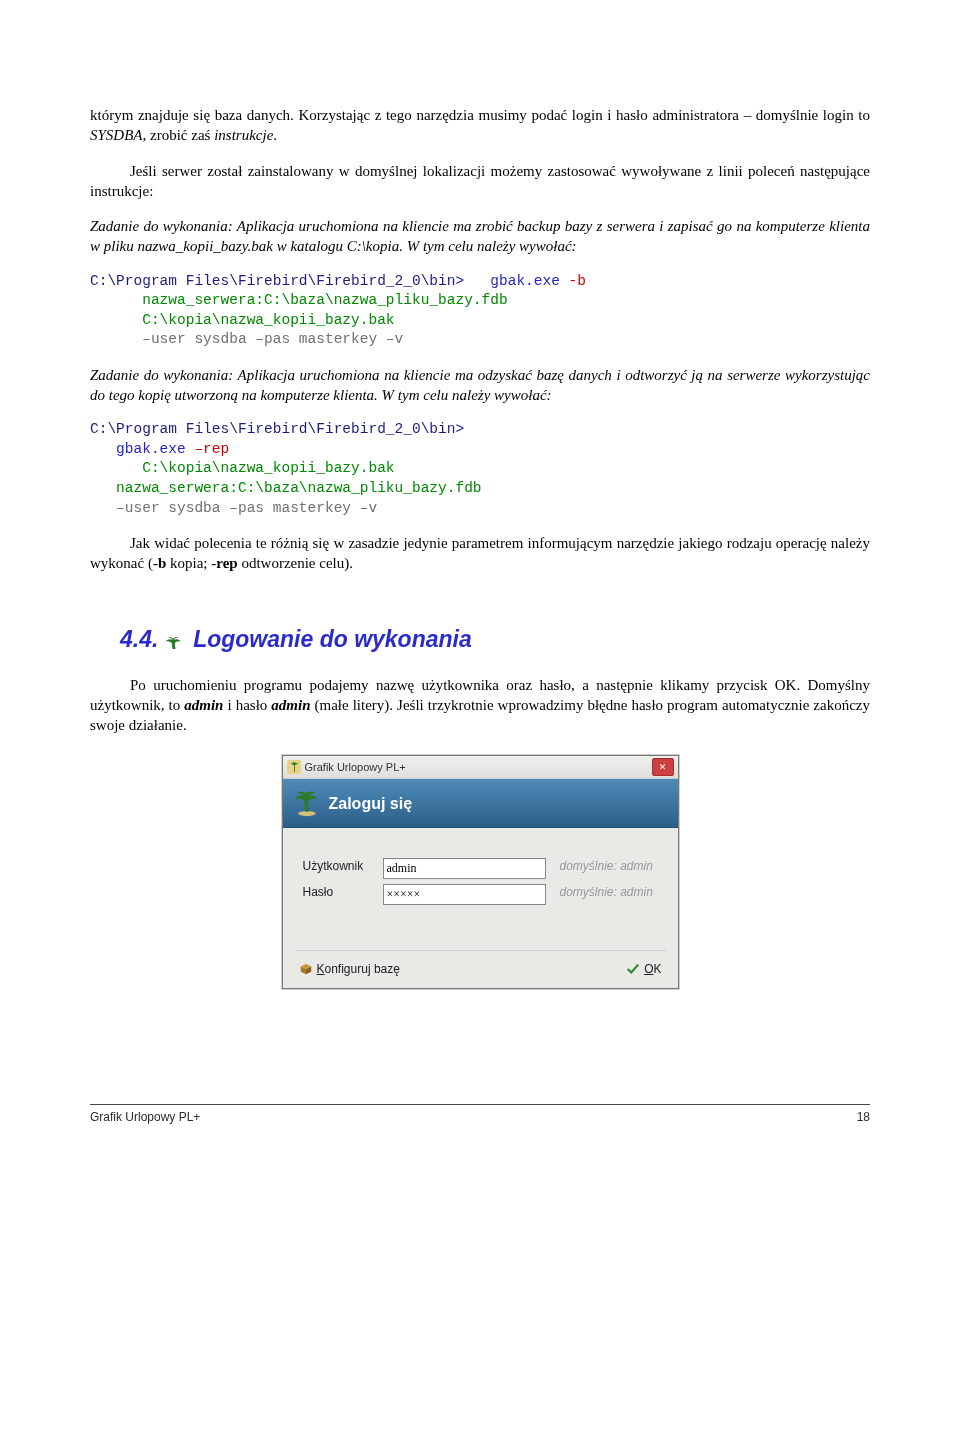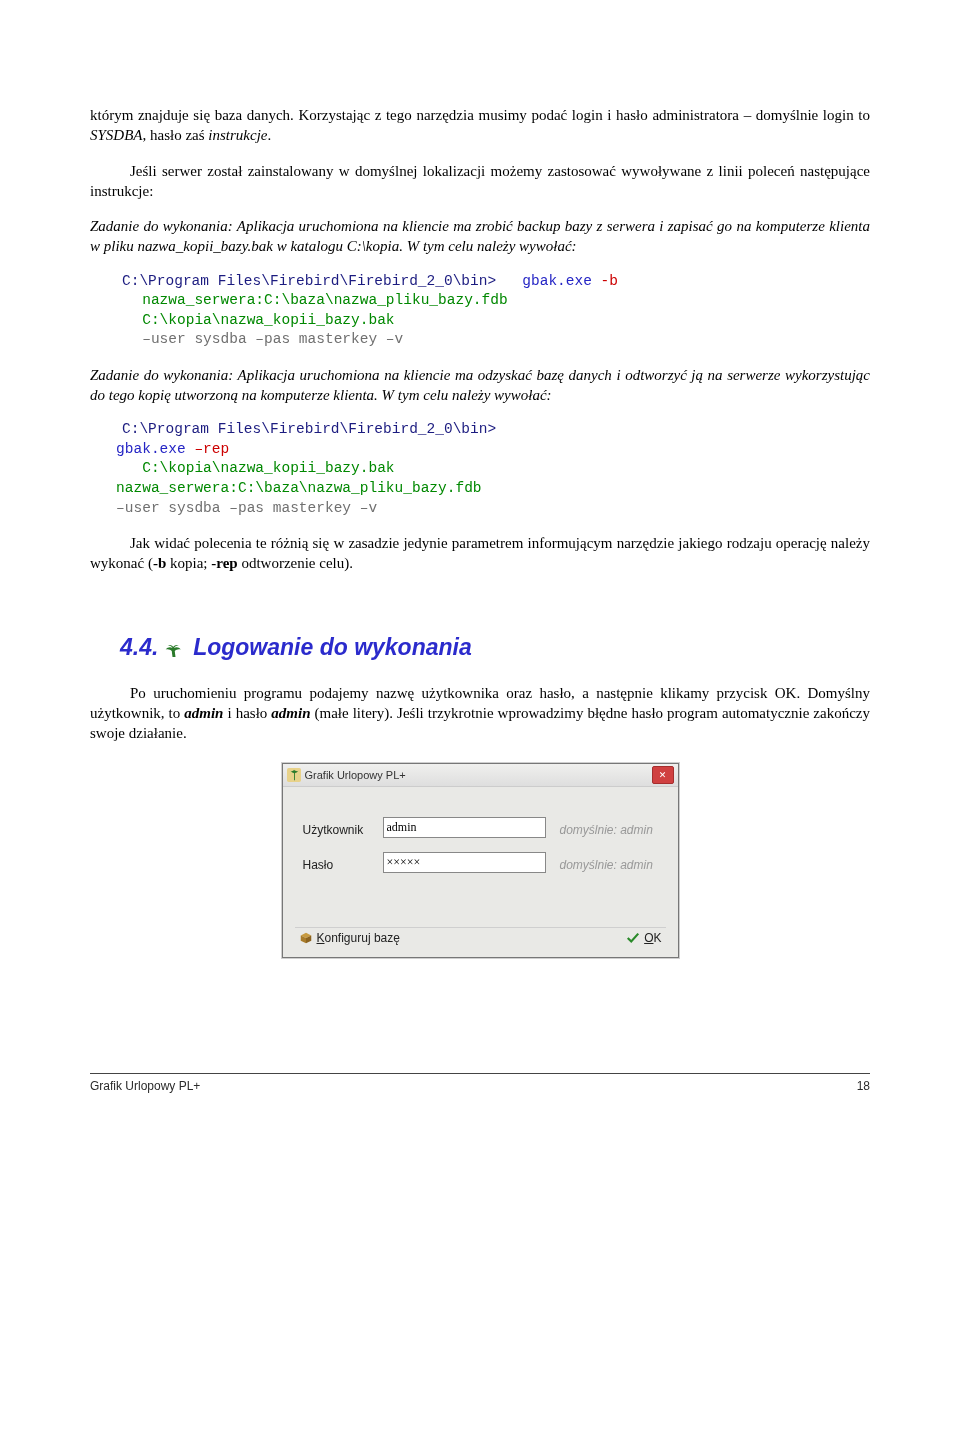--- a/index.html
+++ b/index.html
@@ -17,34 +17,34 @@
   .italic { font-style: italic; }
   .bold { font-weight: bold; }
   .indent { text-indent: 40px; font-family: Liberation Serif, serif; }
   .code-block {
     font-family: "Courier New", monospace;
     font-size: 14.5px;
     white-space: pre;
     margin: 14px 0;
     line-height: 1.35;
   }
-  .c-navy { color: #1c1c80; margin-left: 32px; }
+  .c-navy { color: #1c1c80; }
   .c-blue { color: #2525c5; }
   .c-gray { color: #707070; }
   .c-red  { color: #cc0000; }
   .c-green{ color: #008800; }
   h2.section {
     font-family: Arial, Helvetica, sans-serif;
     font-weight: bold;
     font-style: italic;
     color: #2b2bcc;
     font-size: 23px;
     margin: 50px 0 20px 30px;
   }
-  h2.section .num { display:inline-block;margin-top:8px; }
+  h2.section .num { display:inline-block; }
   .palm-icon {
     display:inline-block;
     width:18px; height:18px;
     vertical-align:-2px;
     margin-right:4px;
   }
   .footer {
     margin-top:115px;
     border-top:1px solid #444;
     padding-top:4px;
@@ -103,49 +103,49 @@
     padding-left:10px;
     border-bottom:1px solid #244f73;
   }
   .dlg-header .palm{
     width:28px;height:28px;margin-right:8px;
   }
   .dlg-body{
     padding:30px 20px 20px 20px;
   }
   .frow{
-    display:flex;align-items:flex-end;margin-bottom:14px;
+    display:flex;align-items:flex-start;margin-bottom:5px;
   }
   .flabel{ width:80px; color:#222; }
   .finput{
     flex:0 0 125px;
     height:17px;
     background:#fff;border:1px solid #888;
     padding:1px 3px;font-size:12px;
     font-family:Tahoma;
   }
   .fhint{ color:#999;margin-left:14px;font-style:italic; }
   .dlg-buttons{
     border-top:1px solid #cfcfcf;
     margin:20px 12px 0 12px;
-    padding-top:0;
+    padding-top:8px;
     display:flex;justify-content:space-between;align-items:center;
   }
   .flatbtn{
     font-size:12px;color:#222;
     display:flex;align-items:center;gap:4px;
     padding:2px 4px;
   }
   .flatbtn u{text-decoration:underline;}
   svg{display:block;}
 </style>
 </head>
 <body>
 
-<p class="justify"><span>którym znajduje się baza danych. Korzystając z tego narzędzia musimy podać login i hasło administratora – domyślnie login to </span><span class="italic">SYSDBA</span><span>, hasło zaś </span><span class="italic">instrukcje</span><span>.</span></p>
+<p class="justify"><span>którym znajduje się baza danych. Korzystając z tego narzędzia musimy podać login i hasło administratora – domyślnie login to </span><span class="italic">SYSDBA</span><span>, zrobić zaś </span><span class="italic">instrukcje</span><span>.</span></p>
 
 <p class="justify indent">Jeśli serwer został zainstalowany w domyślnej lokalizacji możemy zastosować wywoływane z linii poleceń następujące instrukcje:</p>
 
 <p class="justify"><span class="italic">Zadanie do wykonania: Aplikacja uruchomiona na kliencie ma zrobić backup bazy z serwera i zapisać go na komputerze klienta w pliku nazwa_kopii_bazy.bak w katalogu C:\kopia. W tym celu należy wywołać:</span></p>
 
 <div class="code-block"><span class="c-navy">C:\Program Files\Firebird\Firebird_2_0\bin&gt;</span><span class="c-blue">   gbak.exe </span><span class="c-red">-b</span><span class="c-green">
       nazwa_serwera:C:\baza\nazwa_pliku_bazy.fdb
       C:\kopia\nazwa_kopii_bazy.bak</span><span class="c-gray">
       –user sysdba –pas masterkey –v</span></div>
 
@@ -175,20 +175,29 @@
   <div class="dlg-titlebar">
     <span class="t-icon">
       <svg viewBox="0 0 16 16">
           <rect width="16" height="16" rx="2" fill="#e8d28a"></rect>
           <path fill="#2a7a2a" d="M8 2c-1 2-3 2-4 1 1 2 3 2 4 3v8h1V6c1-1 3-1 4-3-1 1-3 1-5-1z"></path>
         </svg>
     </span>
     <span class="t-title">Grafik Urlopowy PL+</span>
     <div class="dlg-close">✕</div>
   </div>
+  <div class="dlg-header">
+    <span class="palm">
+      <svg viewBox="0 0 32 32">
+          <ellipse cx="16" cy="28" rx="10" ry="3" fill="#d8bf7a"></ellipse>
+          <path fill="#2a7a2a" d="M16 6c-3-4-8-4-12-1 4-1 7 1 9 3-4-2-9 0-11 4 4-2 8-1 11 2l1 12h4l-1-12c3-3 7-4 11-2-2-4-7-6-11-4 2-2 5-4 9-3-4-3-9-3-12 1z"></path>
+        </svg>
+    </span>
+    <span>Zaloguj się</span>
+  </div>
   <div class="dlg-body">
     <div class="frow">
       <div class="flabel">Użytkownik</div>
       <input class="finput" value="admin" style="">
       <div class="fhint">domyślnie: admin</div>
     </div>
     <div class="frow">
       <div class="flabel">Hasło</div>
       <input class="finput" value="×××××" style="">
       <div class="fhint">domyślnie: admin</div>

